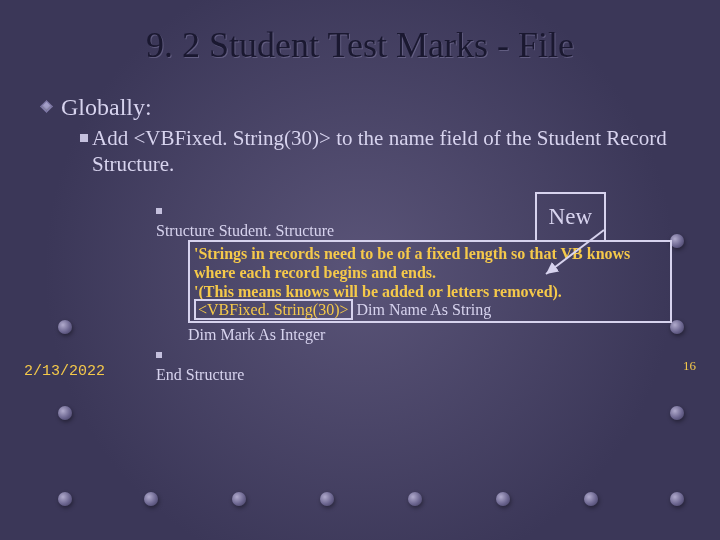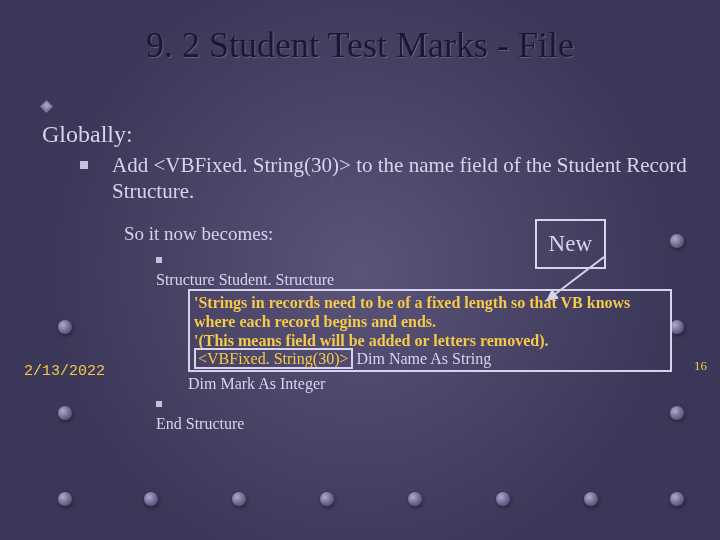--- a/index.html
+++ b/index.html
@@ -26,28 +26,28 @@
   .slide { position: relative; width: 720px; height: 388px; padding: 18px 24px 14px 24px; }
   .title {
     color: #1a1830;
     font-size: 36px;
     font-weight: 400;
     text-align: center;
     margin-top: 6px;
     text-shadow: 1px 1px 0 rgba(160,155,195,0.35);
     font-family: "Times New Roman", serif;
   }
-  .top-level { margin-top: 28px; margin-left: 18px; display:flex; align-items:flex-start; gap:10px;flex-direction:column; }
+  .top-level { margin-top: 28px; margin-left: 18px; display:flex; align-items:flex-start; gap:10px; }
   .diamond {
     width: 9px; height: 9px; background: #a39ec8; transform: rotate(45deg);
     border: 1px solid #6e6896; margin-top: 8px; flex-shrink:0;
     box-shadow: inset -1px -1px 2px rgba(0,0,0,0.3);
   }
   .lvl1-text { color: #d7d3ee; font-size: 24px; font-family: "Times New Roman", serif; }
-  .lvl2 { margin-left: 56px; margin-top: 4px; display:flex; gap:24px; align-items:flex-start; }
+  .lvl2 { margin-left: 56px; margin-top: 4px; display:flex; gap:4px; align-items:flex-start; }
   .sq-bullet { width:8px; height:8px; background:#c4c0dd; margin-top:9px; flex-shrink:0; }
   .lvl2-text { color:#d7d3ee; font-size:21px; line-height:1.25; font-family:"Times New Roman", serif; }
   .lvl3 { margin-left: 100px; margin-top: 14px; display:flex; gap:10px; align-items:flex-start; position:relative; }
   .lvl3-text { color:#d7d3ee; font-size:19px; font-family:"Times New Roman", serif; }
   .lvl4 { margin-left: 132px; display:flex; gap:8px; align-items:flex-start;flex-direction:column; }
   .sq-bullet-sm { width:6px; height:6px; background:#c4c0dd; margin-top:8px; flex-shrink:0; }
   .lvl4-text { color:#d7d3ee; font-size:16px; font-family:"Times New Roman", serif; }
   .new-label {
     position:absolute; right:90px; top:-4px;
     color:#d7d3ee; font-size:23px; font-family:"Times New Roman", serif;
@@ -60,21 +60,21 @@
     padding: 2px 4px;
     margin-left: 164px;
     margin-right: 24px;
   }
   .hb-line { color:#f5c94a; font-weight: bold; font-size:16px; line-height:1.2; font-family:"Times New Roman", serif; }
   .dim-name { color:#d7d3ee; font-weight:normal; font-size:16px; font-family:"Times New Roman", serif; }
   .dim-name .attr { color:#f5c94a; }
   .after-box { margin-left: 164px; margin-top: 3px; }
   .after-line { color:#d7d3ee; font-size:16px; font-family:"Times New Roman", serif; }
   .footer-date { position:absolute; left:24px; bottom:8px; color:#f5c94a; font-size:15px; font-family:Liberation Mono, monospace; }
-  .footer-page { position:absolute; right:13px; bottom:14px; color:#f5c94a; font-size:13px; font-family:"Times New Roman", serif; }
+  .footer-page { position:absolute; right:24px; bottom:14px; color:#f5c94a; font-size:13px; font-family:"Times New Roman", serif; }
 </style>
 </head>
 <body>
 
 <div class="grid-bg"></div>
 
 <div class="node" style="left:58px; top:320px"></div>
 <div class="node" style="left:58px; top:406px"></div>
 <div class="node" style="left:58px; top:492px"></div>
 <div class="node" style="left:144px; top:492px"></div>
@@ -98,40 +98,39 @@
   </div>
 
   <div class="lvl2">
     <div class="sq-bullet"></div>
     <div class="lvl2-text">
       <span>Add </span><span>&lt;VBFixed. String(30)&gt;</span><span> to the name field of the Student Record Structure.</span>
     </div>
   </div>
 
   <div class="lvl3" style="margin-top:18px;">
-    <div class="lvl3-text">So it now becomes:</div>
     <div class="new-label">New</div>
     <svg class="arrow-svg" width="120" height="60">
       <defs>
         <marker id="ah" markerWidth="8" markerHeight="8" refX="6" refY="3" orient="auto">
           <path d="M0,0 L6,3 L0,6 Z" fill="#d7d3ee"></path>
         </marker>
       </defs>
       <line x1="88" y1="2" x2="30" y2="46" stroke="#d7d3ee" stroke-width="2" marker-end="url(#ah)"></line>
     </svg>
   </div>
 
   <div class="lvl4" style="margin-top:4px;">
     <div class="sq-bullet-sm"></div>
     <div class="lvl4-text">Structure Student. Structure</div>
   </div>
 
   <div class="highlight-box">
     <div class="hb-line">'Strings in records need to be of a fixed length so that VB knows where each record begins and ends.</div>
-    <div class="hb-line">'(This means field will be added or letters removed).</div>
+    <div class="hb-line">'(This means knows will be added or letters removed).</div>
     <div class="dim-name">
       <span class="attr" style="border:2px solid #d7d3ee; padding:0 2px;">&lt;VBFixed. String(30)&gt;</span><span> Dim Name As String</span>
     </div>
   </div>
 
   <div class="after-box">
     <div class="after-line">Dim Mark As Integer</div>
   </div>
 
   <div class="lvl4" style="margin-top:0;">

